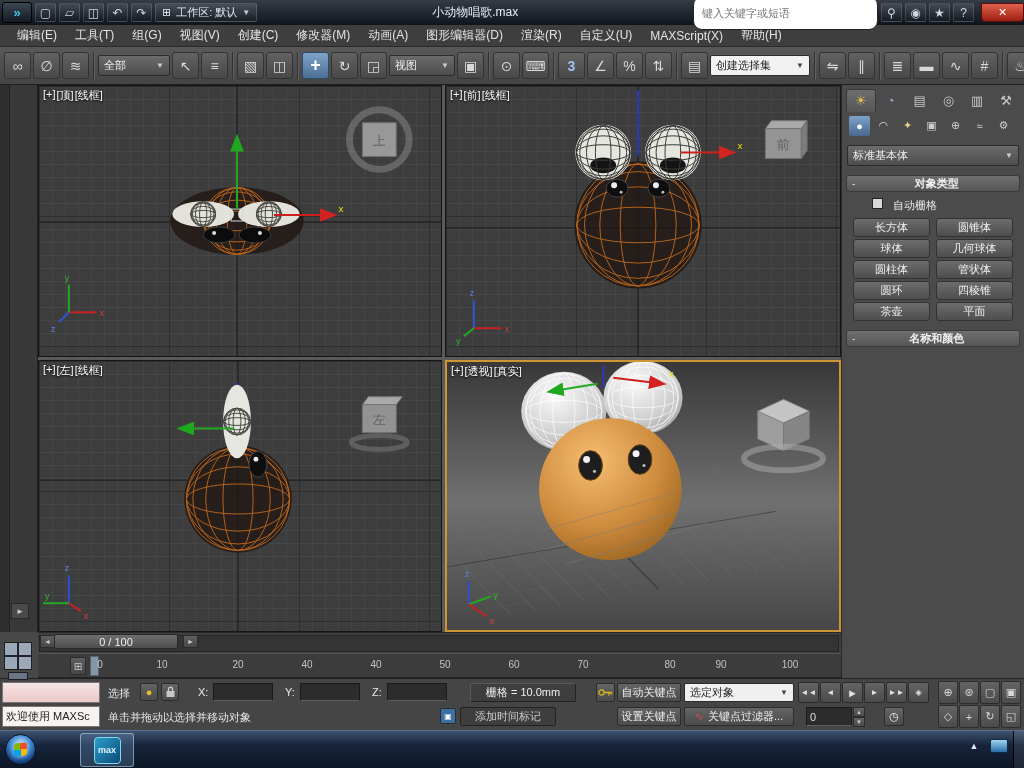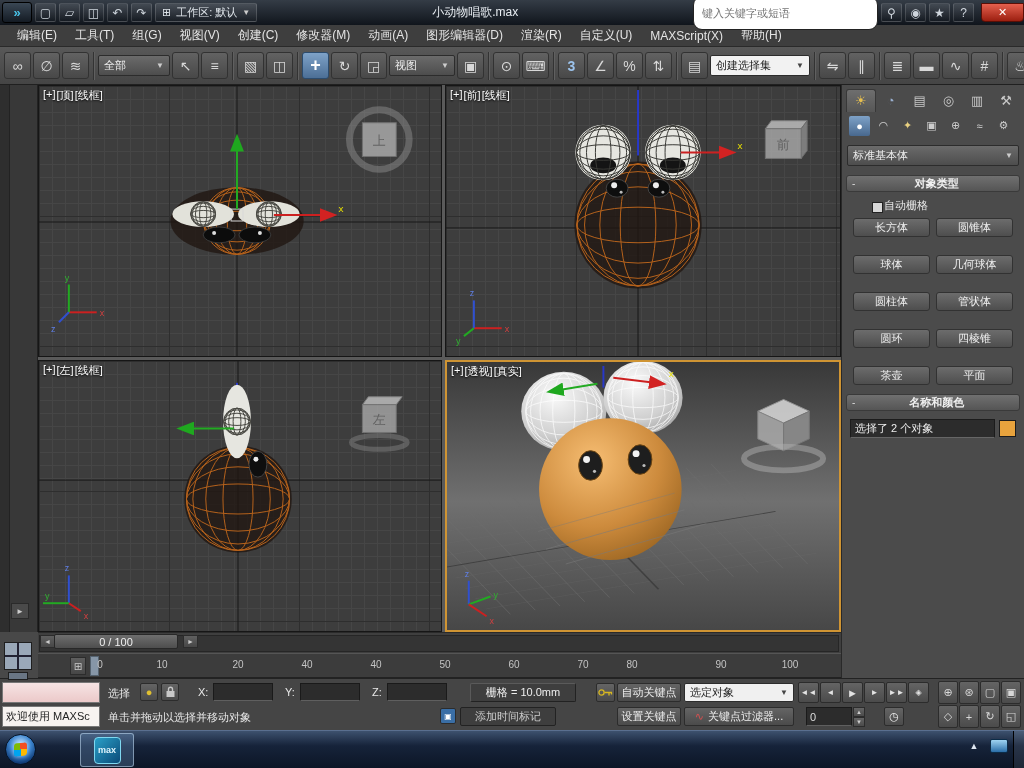--- a/index.html
+++ b/index.html
@@ -44,23 +44,23 @@
 #cp-tabs{display:flex;align-items:center;gap:1px;padding:3px 4px 1px;height:28px}
 .cp-tab{flex:1;height:23px;display:flex;align-items:center;justify-content:center;font-size:13px;border-radius:3px 3px 0 0;color:#c8c8c8}
 .cp-tab.active{background:linear-gradient(#6e6e6e,#565656);border:1px solid #383838;border-bottom:0}
 #cp-cats{display:flex;align-items:center;gap:3px;padding:2px 7px;height:25px}
 .cp-cat{width:21px;height:20px;display:flex;align-items:center;justify-content:center;font-size:11px;color:#ccc;border-radius:2px}
 .cp-cat.active{background:linear-gradient(#7ea2c8,#48688e);color:#fff}
 .cp-dd{margin:7px 5px 2px}
 .rollout{margin:9px 4px 0;height:17px;background:linear-gradient(#707070,#555);border:1px solid #3a3a3a;border-radius:3px;display:flex;align-items:center;padding:0 5px;font-size:11px;color:#f0f0f0}
 .rollout .minus{margin-right:4px;color:#ddd;font-size:10px}
 .rollout .rtitle{flex:1;text-align:center;font-weight:bold}
-.cp-check{display:flex;align-items:flex-end;gap:1px;margin:6px 0 2px 30px;font-size:11px;color:#e8e8e8}
+.cp-check{display:flex;align-items:flex-start;gap:10px;margin:6px 0 2px 30px;font-size:11px;color:#e8e8e8}
 .checkbox{width:11px;height:11px;background:#d8d8d8;border:1px solid #222}
-.prim-grid{display:grid;grid-template-columns:1fr 1fr;gap:18px 6px;margin:5px 11px}
+.prim-grid{display:grid;grid-template-columns:1fr 1fr;gap:2px 6px;margin:5px 11px}
 .prim-btn{height:19px;display:flex;align-items:center;justify-content:center;font-size:11px;color:#efefef;background:linear-gradient(#6c6c6c,#4e4e4e);border:1px solid #323232;border-radius:3px;white-space:nowrap}
 .namerow{display:flex;align-items:center;gap:4px;margin:8px 8px 0}
 .namefield{flex:1;height:19px;background:#2c2c2c;border:1px solid #1c1c1c;border-bottom-color:#666;color:#eee;font-size:11px;padding:0 4px;font-family:inherit;min-width:0}
 .swatch{width:17px;height:17px;border:1px solid #1c1c1c;flex:none}
 
 #timeslider{position:absolute;left:38px;top:632px;width:803px;height:21px;background:#3f3f3f;border-top:1px solid #2a2a2a}
 #ts-track{position:absolute;left:1px;top:2px;width:800px;height:17px;background:#343434;border:1px solid #262626}
 .ts-btn{position:absolute;top:2px;width:15px;height:13px;background:linear-gradient(#606060,#474747);border:1px solid #2c2c2c;color:#ccc;font-size:7px;display:flex;align-items:center;justify-content:center}
 #ts-handle{position:absolute;left:16px;top:1px;width:124px;height:15px;background:linear-gradient(#6e6e6e,#4e4e4e);border:1px solid #282828;border-radius:2px;color:#f0f0f0;font-size:11px;display:flex;align-items:center;justify-content:center}
 #trackbar{position:absolute;left:38px;top:653px;width:803px;height:25px;background:#3c3c3c;border-top:1px solid #555;border-bottom:1px solid #222}
@@ -453,45 +453,41 @@
     <span class="prim-btn">管状体</span>
     <span class="prim-btn">圆环</span>
     <span class="prim-btn">四棱锥</span>
     <span class="prim-btn">茶壶</span>
     <span class="prim-btn">平面</span>
   </div>
   <div class="rollout">
     <span class="minus">-</span>
     <span class="rtitle">名称和颜色</span>
   </div>
-  <div class="namerow">
-    <input class="namefield" value="选择了 2 个对象" style="">
-    <span class="swatch" style="background-color: rgb(232, 163, 61);"></span>
-  </div>
 </div>
 
 <div id="timeslider">
   <div id="ts-track"></div>
   <span class="ts-btn" style="left:2px">◄</span>
   <div id="ts-handle">0 / 100</div>
   <span class="ts-btn" style="left:145px">►</span>
 </div>
 
 <div id="trackbar">
   <span id="track-open">⊞</span>
   <div id="frame-marker"></div>
   <span class="tick" style="left:62px">0</span>
   <span class="tick" style="left:124px">10</span>
   <span class="tick" style="left:200px">20</span>
   <span class="tick" style="left:269px">40</span>
   <span class="tick" style="left:338px">40</span>
   <span class="tick" style="left:407px">50</span>
   <span class="tick" style="left:476px">60</span>
   <span class="tick" style="left:545px">70</span>
-  <span class="tick" style="left:594px">80</span>
+  <span class="tick" style="left:632px">80</span>
   <span class="tick" style="left:683px">90</span>
   <span class="tick" style="left:752px">100</span>
 </div>
 
 <div id="statusbar">
   <div id="sb-pink"></div>
   <div id="sb-listener">欢迎使用 MAXSc</div>
 
   <span class="sbl" style="left:108px;top:7px">选择</span>
   <span class="sb-btn" style="left:140px;top:4px;width:18px;height:18px;color:#e0c030">●</span>

